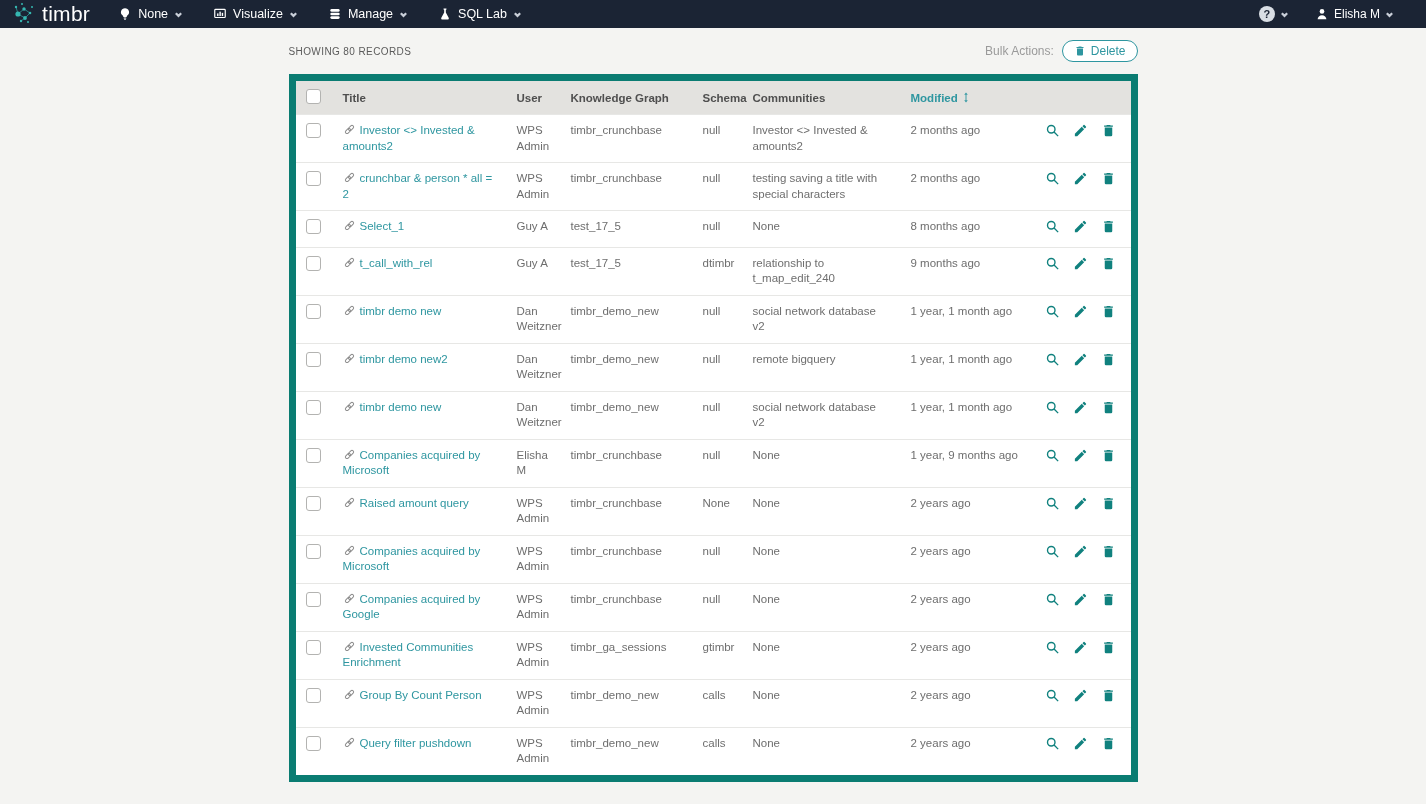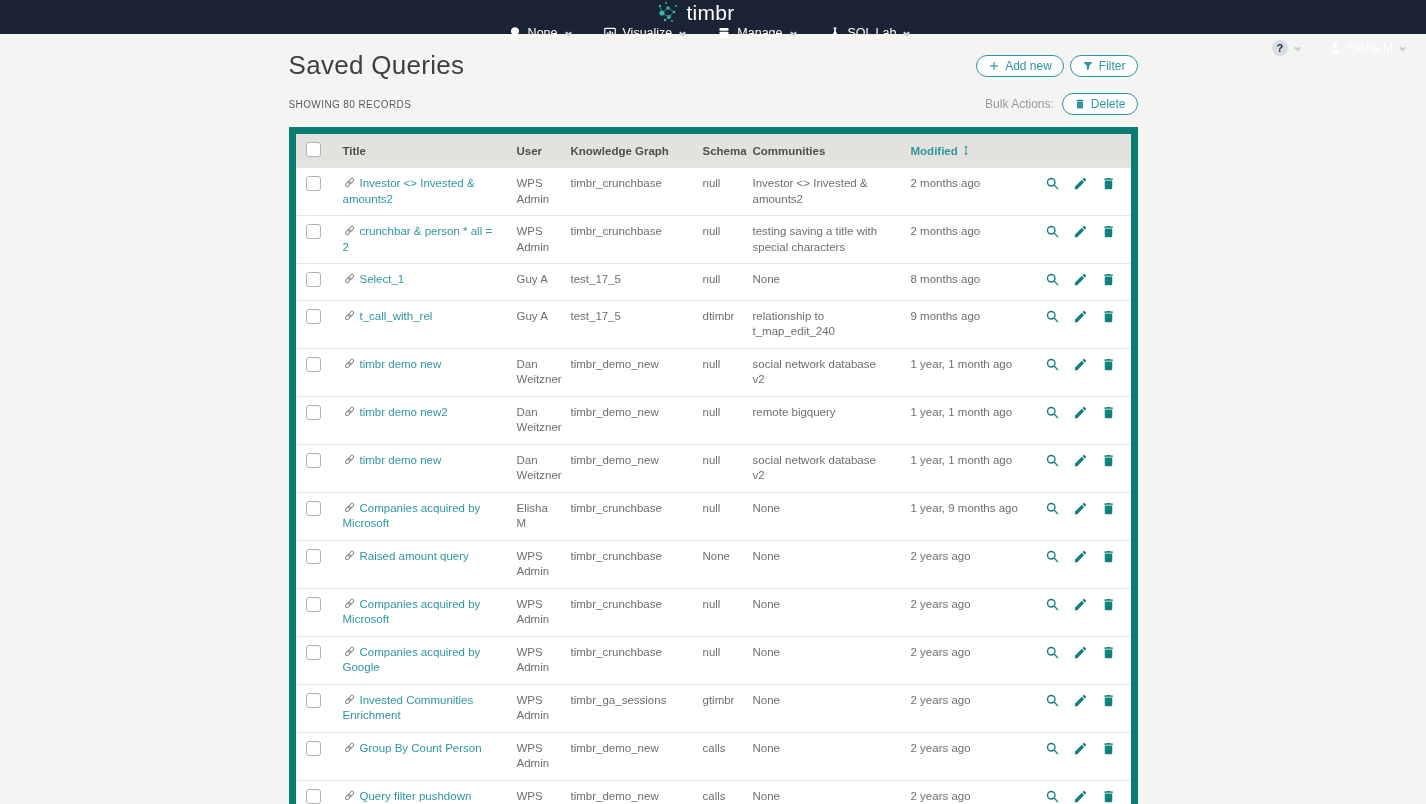--- a/index.html
+++ b/index.html
@@ -1,20 +1,20 @@
 <!DOCTYPE html>
 <html><head>
 <meta charset="utf-8">
 <style>
   * { margin:0; padding:0; box-sizing:border-box; }
   html,body { width:1426px; height:804px; overflow:hidden; background:#f4f4f2;
               font-family:"Liberation Sans", sans-serif; }
 
   
-  .navbar { height:34px; background:#1b2434; display:flex; align-items:center; padding:0 19px 0 12px;flex-direction:column; }
+  .navbar { height:28px; background:#1b2434; display:flex; align-items:center; padding:0 32px 0 12px; }
   .logo { display:flex; align-items:center; gap:4px; margin-right:28px; cursor:pointer; }
   .logo-text { color:#fff; font-size:21px; font-weight:500; letter-spacing:.3px; }
   .nav-menu { display:flex; align-items:center; gap:30px; }
   .nav-item { display:flex; align-items:center; gap:6px; color:#fff; font-size:12.5px; cursor:pointer; }
   .nav-item svg.mi { width:14px; height:14px; }
   .chev { width:9px; height:9px; stroke:#c9cfd8; stroke-width:2.4; fill:none; }
   .nav-right { margin-left:auto; display:flex; align-items:center; gap:26px; }
   .help-wrap, .user-wrap { display:flex; align-items:center; gap:5px; cursor:pointer; }
   .help-circle { width:16px; height:16px; background:#d9dee4; border-radius:50%; color:#1b2434;
                  font-size:11px; font-weight:700; display:flex; align-items:center; justify-content:center; }
@@ -143,38 +143,20 @@
       <span class="user-name">Elisha M</span>
       <svg class="chev" viewBox="0 0 10 10">
           <polyline points="2,3.5 5,6.5 8,3.5"></polyline>
         </svg>
     </div>
   </div>
 </div>
 
 <div class="content">
 
-  <div class="page-head">
-    <h1 class="page-title">Saved Queries</h1>
-    <div class="head-buttons">
-      <button class="btn">
-        <svg viewBox="0 0 24 24">
-          <line x1="12" y1="4" x2="12" y2="20" stroke="#2e96a0" stroke-width="2.4"></line>
-          <line x1="4" y1="12" x2="20" y2="12" stroke="#2e96a0" stroke-width="2.4"></line>
-        </svg>
-        <span>Add new</span>
-      </button>
-      <button class="btn">
-        <svg viewBox="0 0 24 24" fill="#2e96a0">
-          <path d="M3 4h18l-7 8.5V18l-4 2.5v-8L3 4z"></path>
-        </svg>
-        <span>Filter</span>
-      </button>
-    </div>
-  </div>
 
   <div class="sub-head">
     <div class="records-label">SHOWING 80 RECORDS</div>
     <div class="bulk">
       <span class="bulk-label">Bulk Actions:</span>
       <button class="btn">
         <svg viewBox="0 0 24 24" fill="#2e96a0">
           <path d="M6 19a2 2 0 0 0 2 2h8a2 2 0 0 0 2-2V7H6v12zM19 4h-3.5l-1-1h-5l-1 1H5v2h14V4z"></path>
         </svg>
         <span>Delete</span>

